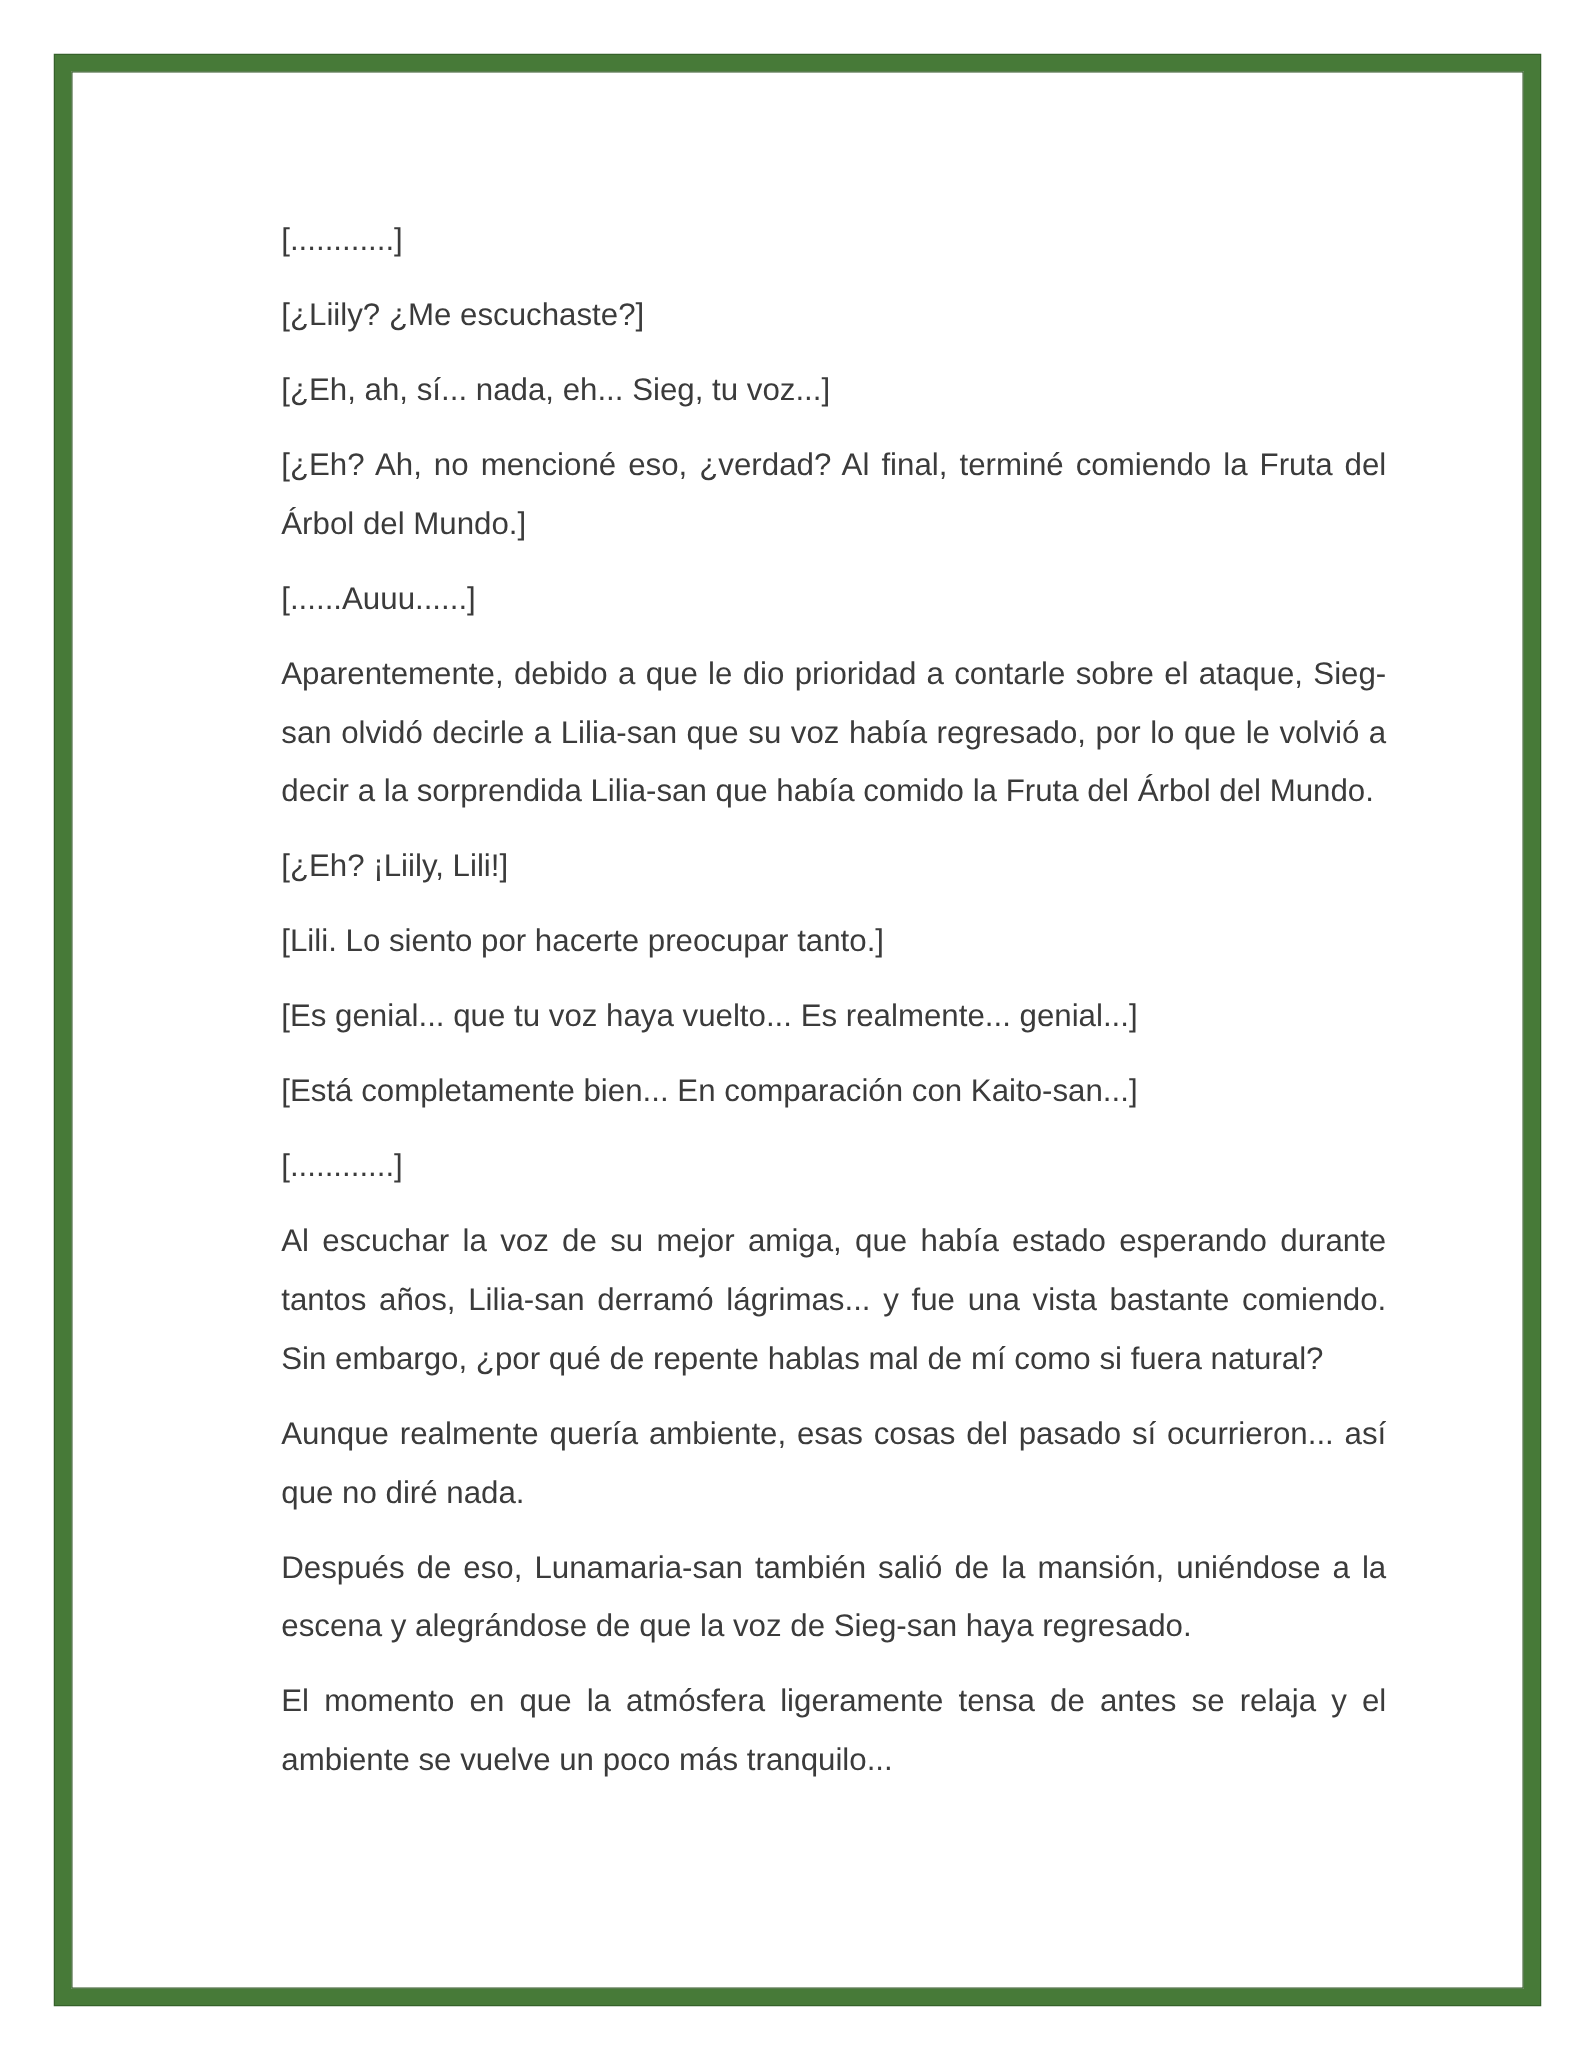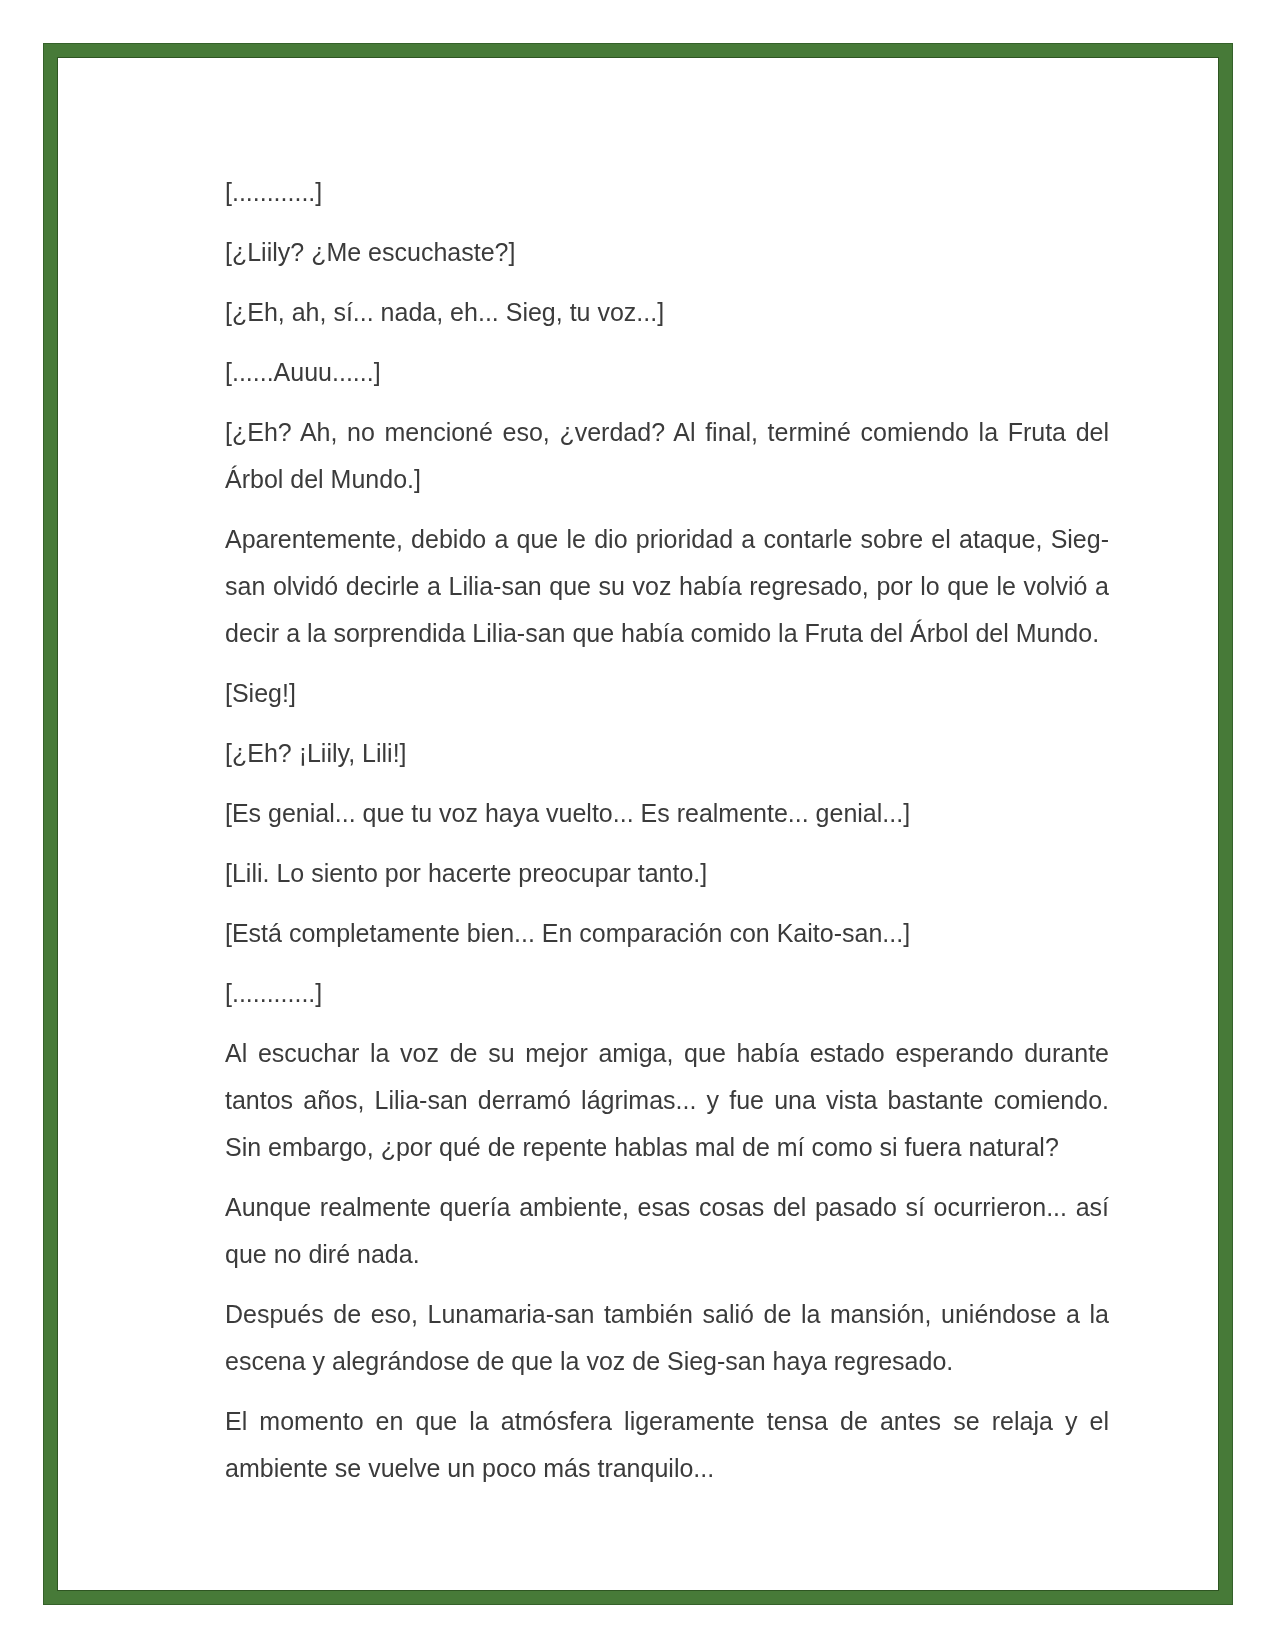--- a/index.html
+++ b/index.html
@@ -42,27 +42,26 @@
 </style>
 </head>
 <body>
 
 <div class="page">
   <div class="frame">
     <div class="content">
       <p>[............]</p>
       <p>[¿Liily? ¿Me escuchaste?]</p>
       <p>[¿Eh, ah, sí... nada, eh... Sieg, tu voz...]</p>
+      <p>[¿Eh? Ah, no mencioné eso, ¿verdad? Al final, terminé comiendo la Fruta del Árbol del Mundo.]</p>
       <p>[......Auuu......]</p>
-      <p>[¿Eh? Ah, no mencioné eso, ¿verdad? Al final, terminé comiendo la Fruta del Árbol del Mundo.]</p>
       <p>Aparentemente, debido a que le dio prioridad a contarle sobre el ataque, Sieg-san olvidó decirle a Lilia-san que su voz había regresado, por lo que le volvió a decir a la sorprendida Lilia-san que había comido la Fruta del Árbol del Mundo.</p>
-      <p>[Sieg!]</p>
       <p>[¿Eh? ¡Liily, Lili!]</p>
+      <p>[Lili. Lo siento por hacerte preocupar tanto.]</p>
       <p>[Es genial... que tu voz haya vuelto... Es realmente... genial...]</p>
-      <p>[Lili. Lo siento por hacerte preocupar tanto.]</p>
       <p>[Está completamente bien... En comparación con Kaito-san...]</p>
       <p>[............]</p>
       <p>Al escuchar la voz de su mejor amiga, que había estado esperando durante tantos años, Lilia-san derramó lágrimas... y fue una vista bastante comiendo. Sin embargo, ¿por qué de repente hablas mal de mí como si fuera natural?</p>
       <p>Aunque realmente quería ambiente, esas cosas del pasado sí ocurrieron... así que no diré nada.</p>
       <p>Después de eso, Lunamaria-san también salió de la mansión, uniéndose a la escena y alegrándose de que la voz de Sieg-san haya regresado.</p>
       <p>El momento en que la atmósfera ligeramente tensa de antes se relaja y el ambiente se vuelve un poco más tranquilo...</p>
     </div>
   </div>
 </div>
 

